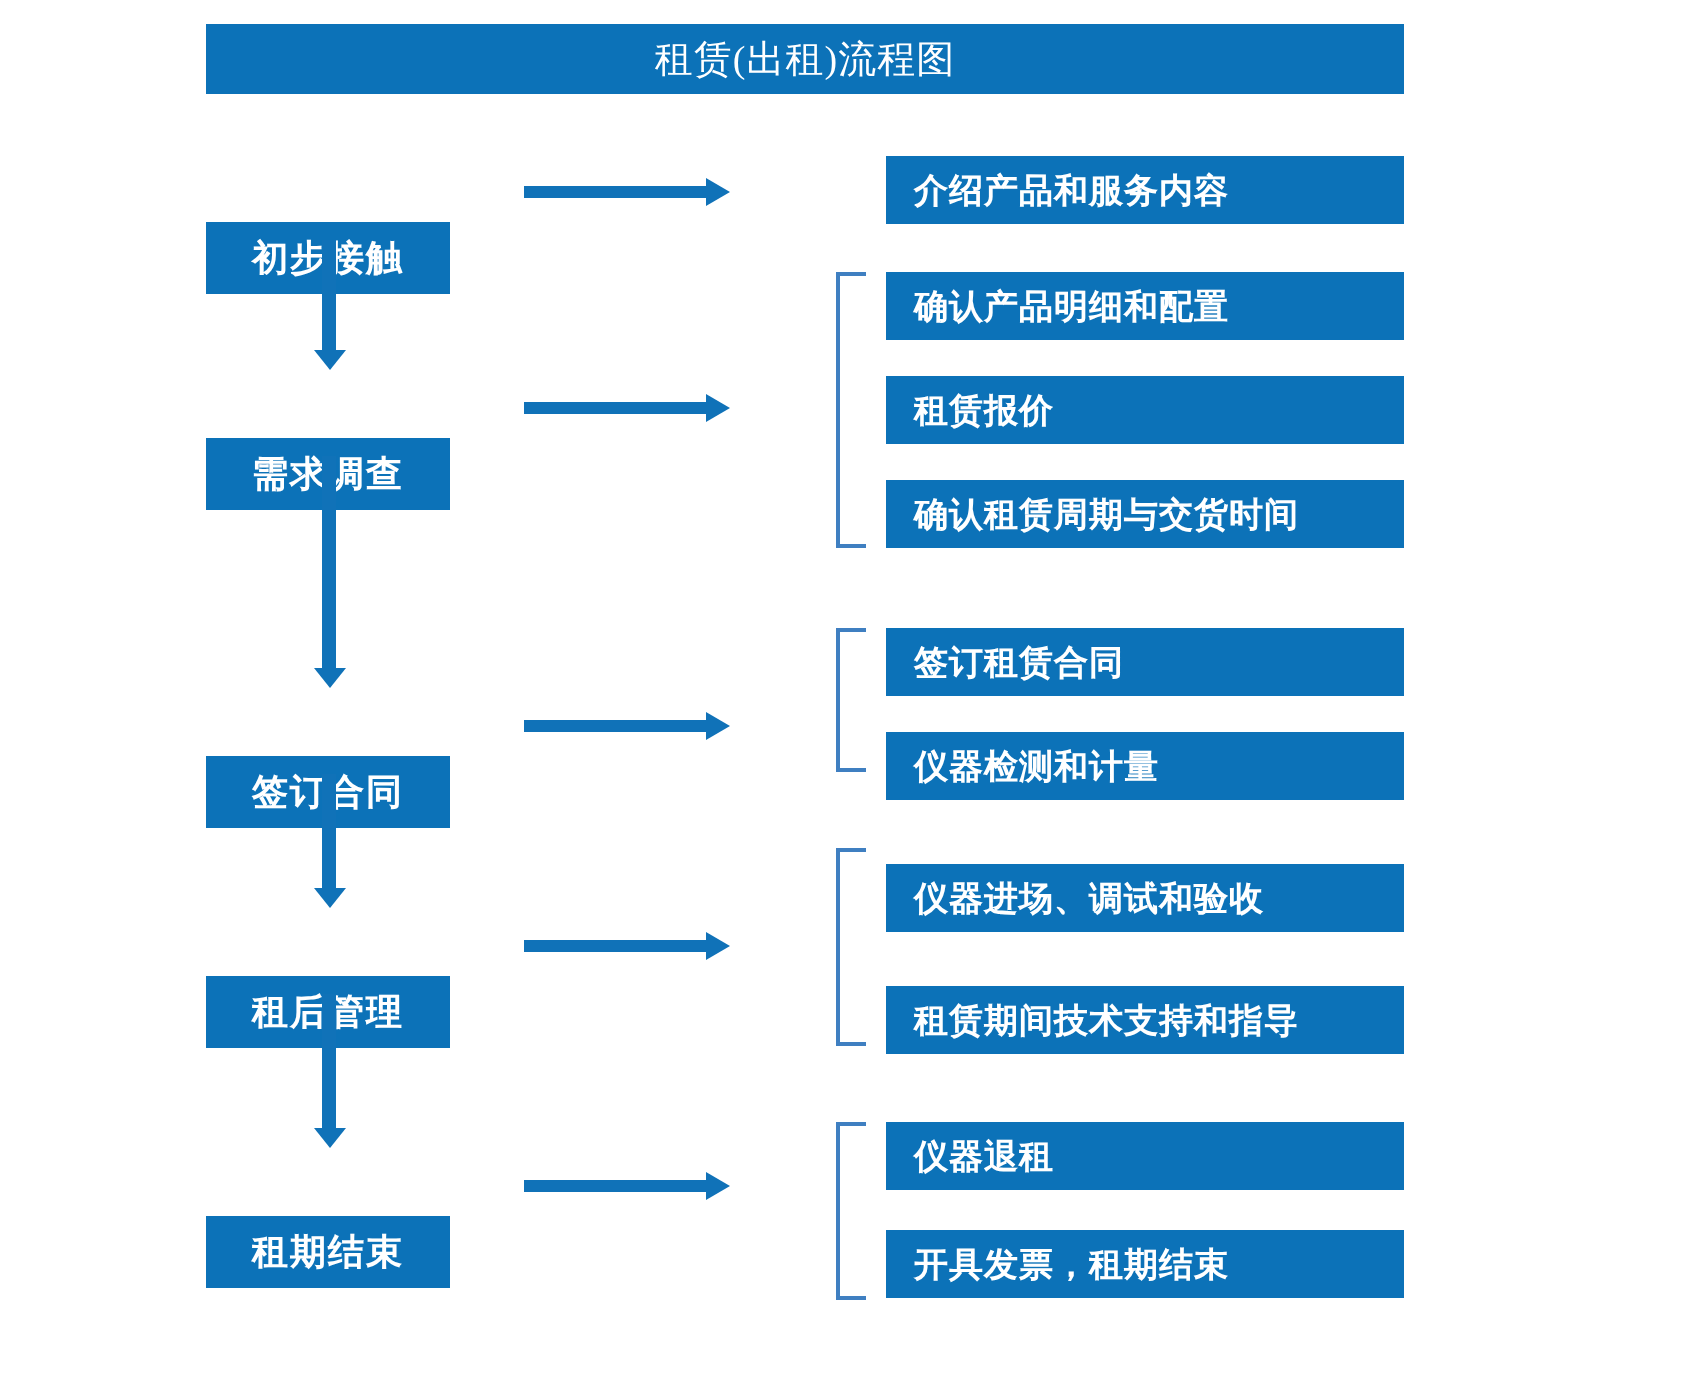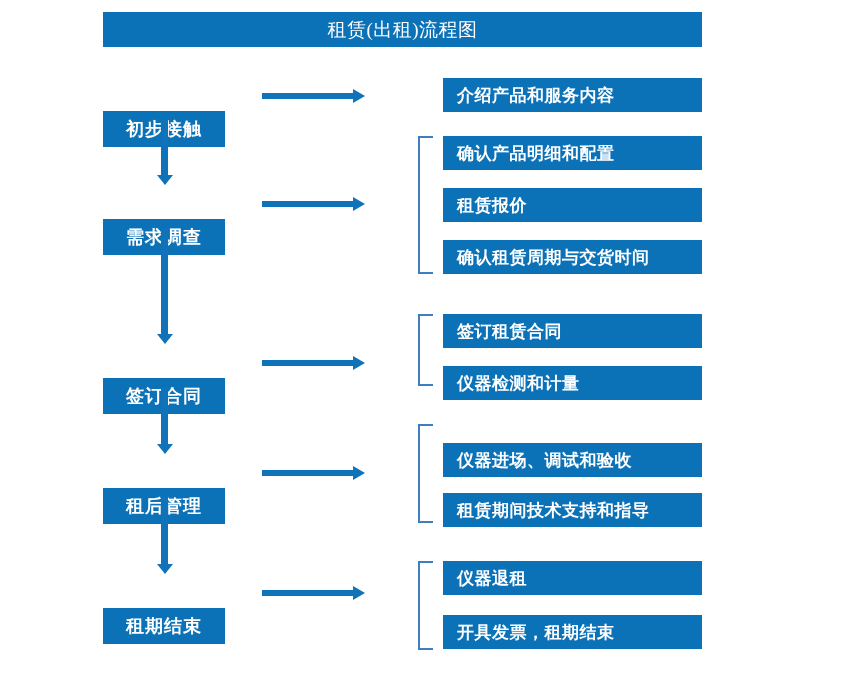--- a/index.html
+++ b/index.html
@@ -153,20 +153,20 @@
   <div class="bracket" style="top:136px; height:138px"></div>
   <div class="detail-box" style="top:136px">确认产品明细和配置</div>
   <div class="detail-box" style="top:188px">租赁报价</div>
   <div class="detail-box" style="top:240px">确认租赁周期与交货时间</div>
 
   <div class="bracket" style="top:314px; height:72px"></div>
   <div class="detail-box" style="top:314px">签订租赁合同</div>
   <div class="detail-box" style="top:366px">仪器检测和计量</div>
 
   <div class="bracket" style="top:424px; height:99px"></div>
-  <div class="detail-box" style="top:443px">仪器进场、调试和验收</div>
+  <div class="detail-box" style="top:432px">仪器进场、调试和验收</div>
   <div class="detail-box" style="top:493px">租赁期间技术支持和指导</div>
 
   <div class="bracket" style="top:561px; height:89px"></div>
   <div class="detail-box" style="top:561px">仪器退租</div>
   <div class="detail-box" style="top:615px">开具发票，租期结束</div>
 
 </div>
 
 </body></html>

